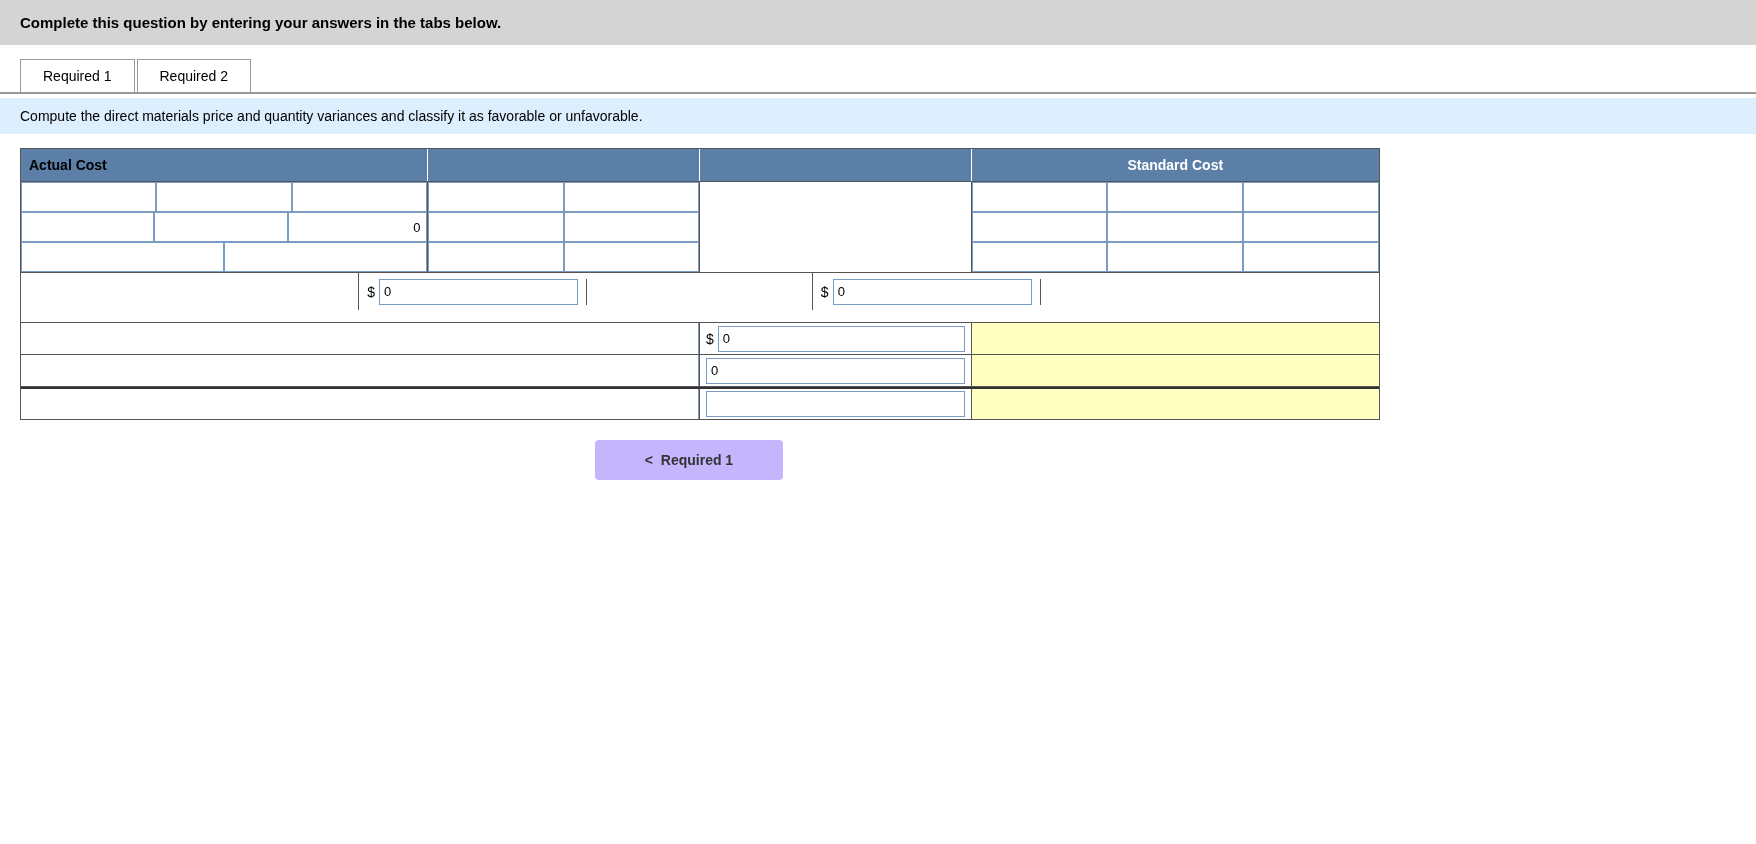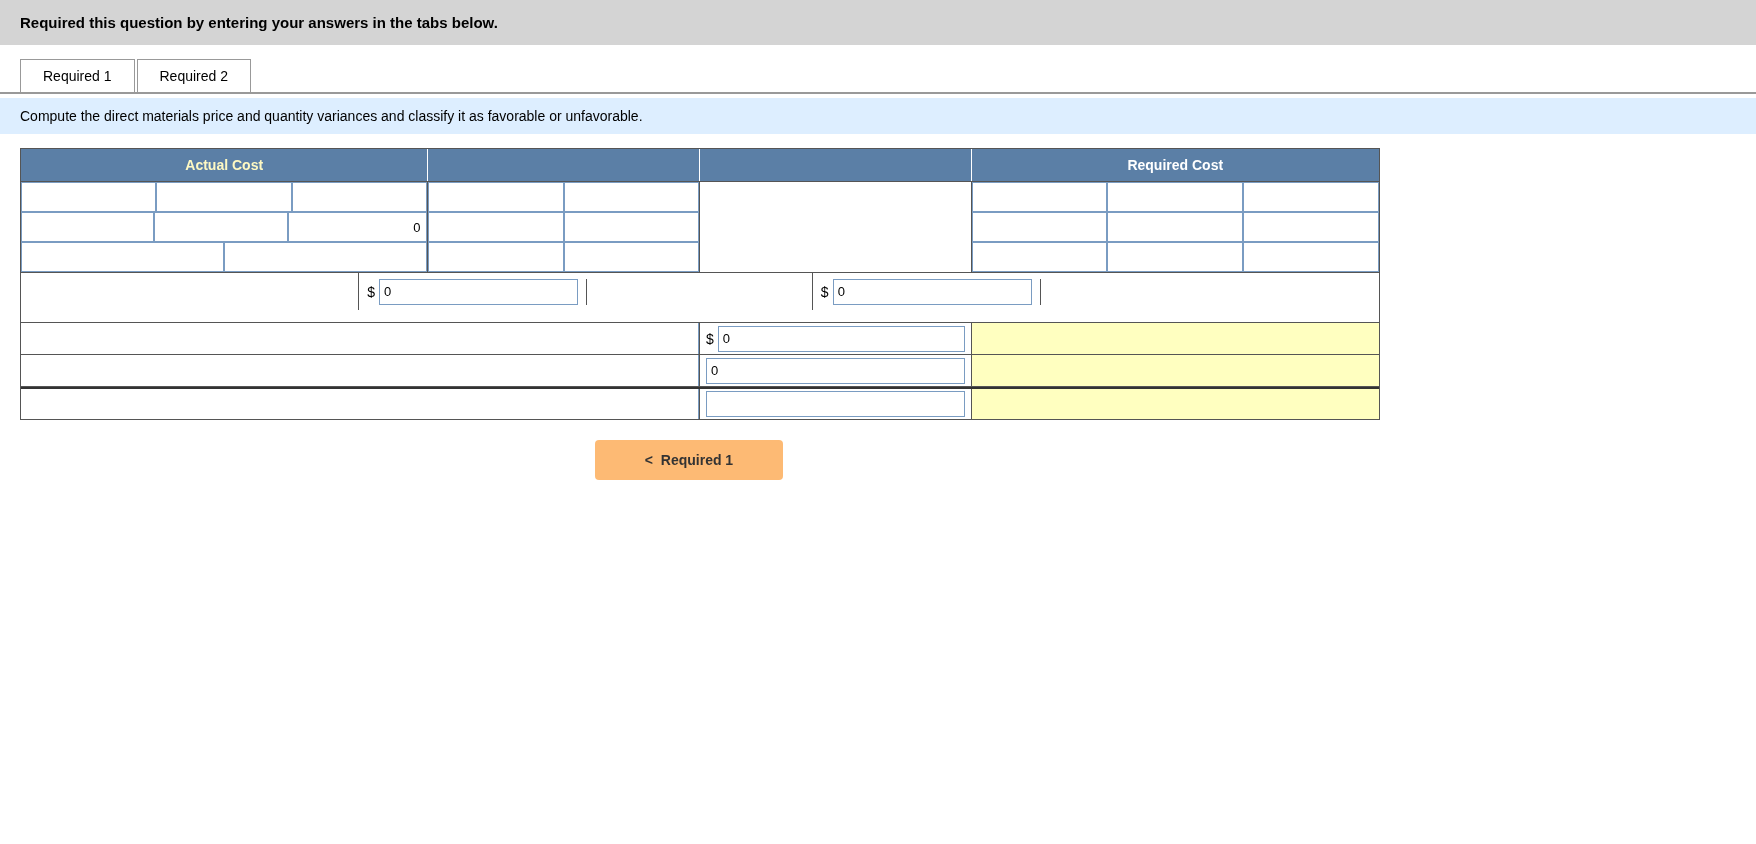--- a/index.html
+++ b/index.html
@@ -60,23 +60,22 @@
       max-width: 1360px;
     }
 
     
     .col-headers {
       display: flex;
       width: 100%;
     }
     .col-header-actual {
       background: #5b7fa6;
-      color: #fef9c3;
+      color: #000000;
       font-weight: bold;
-      text-align: center;
       padding: 8px;
       width: 30%;
       border-right: 1px solid #fff;
     }
     .col-header-middle {
       background: #5b7fa6;
       width: 20%;
       border-right: 1px solid #fff;
     }
     .col-header-middle2 {
@@ -166,21 +165,21 @@
     }
     .nav-btn {
       padding: 12px 50px;
       font-size: 14px;
       font-weight: bold;
       cursor: pointer;
       border: none;
       border-radius: 4px;
     }
     .nav-btn-prev {
-      background: #fdba74;
+      background: #c4b5fd;
       color: #333;
       margin-right: 22px;
     }
     .nav-btn-next {
       background: #2d5f8a;
       color: #fff;
     }
 
     
     .actual-row {
@@ -226,38 +225,38 @@
       height: 100%;
       border: none;
       outline: none;
       padding: 2px 4px;
       font-size: 13px;
     }
   </style>
 </head>
 <body>
 
-<div class="header-banner">Required this question by entering your answers in the tabs below.</div>
+<div class="header-banner">Complete this question by entering your answers in the tabs below.</div>
 
 <div class="tabs-area">
   <div class="tab">Required 1</div>
   <div class="tab active">Required 2</div>
 </div>
 
 <div class="instruction-bar">Compute the direct materials price and quantity variances and classify it as favorable or unfavorable.</div>
 
 <div class="main-content">
 
   <div class="variance-table-container">
 
     <div class="col-headers">
       <div class="col-header-actual">Actual Cost</div>
       <div class="col-header-middle"></div>
       <div class="col-header-middle2"></div>
-      <div class="col-header-standard">Required Cost</div>
+      <div class="col-header-standard">Standard Cost</div>
     </div>
 
     <div class="input-section">
 
       <div class="cell-group-actual">
         <div class="actual-row">
           <div class="actual-cell">
             <input type="text" value="" style="">
           </div>
           <div class="actual-cell">

